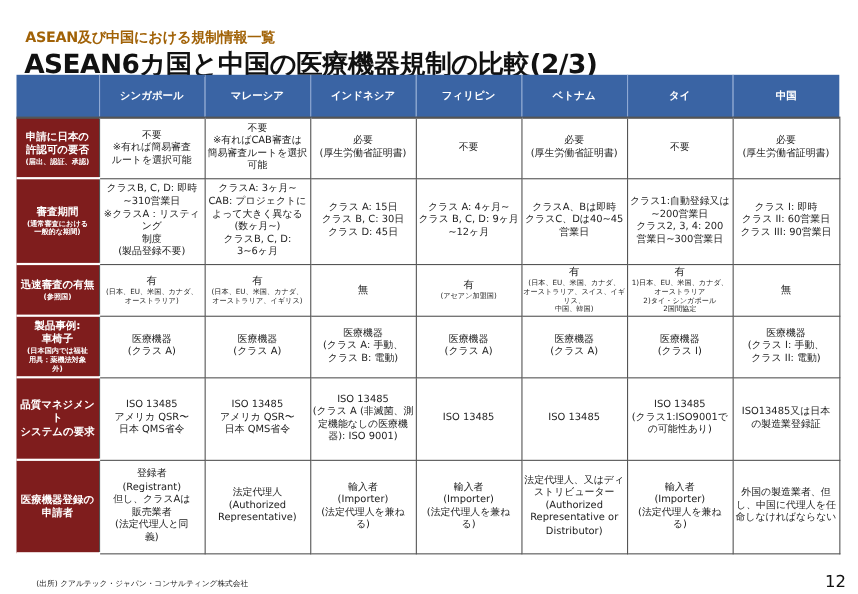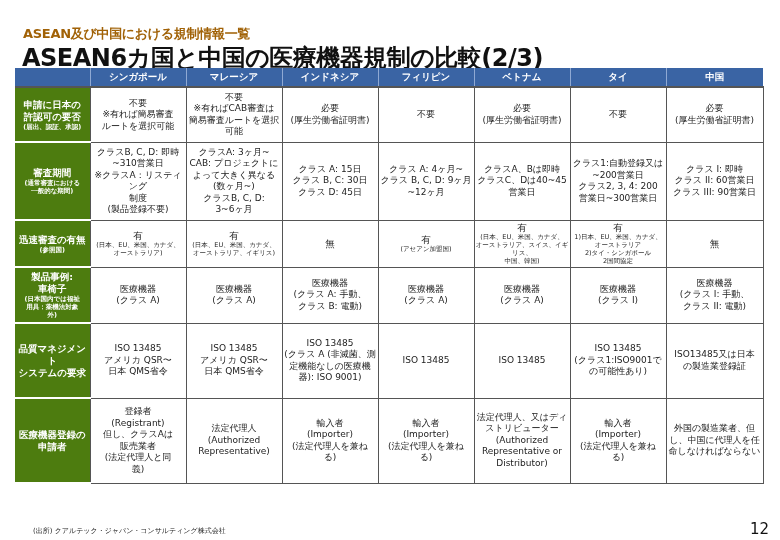--- a/index.html
+++ b/index.html
@@ -4,26 +4,26 @@
 <style>
   html, body { margin:0; padding:0; background:#ffffff; }
   body { width:780px; height:540px; position:relative; overflow:hidden;
          font-family:"DejaVu Sans", "Liberation Sans", sans-serif; color:#222; }
   .subtitle { position:absolute; left:23px; top:25px; font-size:13px; font-weight:bold; color:#a16207; letter-spacing:-0.3px; }
   .title { position:absolute; left:22px; top:42px; font-size:24px; font-weight:bold; color:#111; letter-spacing:-0.5px; }
   table.cmp { position:absolute; left:15px; top:68px; border-collapse:collapse; table-layout:fixed; width:748px; }
   table.cmp col.c0 { width:75px; }
   table.cmp col.cn { width:96px; }
   table.cmp col.cl { width:97px; }
-  table.cmp th { background:#3a64a4; color:#fff; font-size:9.5px; font-weight:bold; height:18px; padding:0;
+  table.cmp th { background:#3a64a4; color:#fff; font-size:9.5px; font-weight:bold; height:18px; padding:10px;
                  border-left:1px solid #8fa9d3; border-bottom:2px solid #555; text-align:center; }
   table.cmp th:first-child { border-left:none; }
   table.cmp td { border:1px solid #555; font-size:9px; line-height:11.5px; text-align:center; vertical-align:middle;
                  padding:1px 1px; white-space:pre-line; color:#222; }
-  table.cmp td.rh { background:#4d7c0f; color:#fff; font-weight:bold; font-size:9.5px; line-height:12px;
+  table.cmp td.rh { background:#7f1d1d; color:#fff; font-weight:bold; font-size:9.5px; line-height:12px;
                     border-top:2px solid #fff; border-bottom:2px solid #fff; border-left:none; border-right:1px solid #555; }
   td.rh .sm { display:block; font-size:6.5px; line-height:8px; font-weight:bold; }
   td .big { font-size:9.5px; display:block; }
   td .tiny { font-size:6.5px; line-height:8px; display:block; }
   td.left { text-align:left;margin-left:40px; }
   .source { position:absolute; left:33px; top:526px; font-size:7px; color:#222; }
   .pageno { position:absolute; right:11px; top:520px; font-size:15px; color:#111; }
 </style>
 </head>
 <body>

